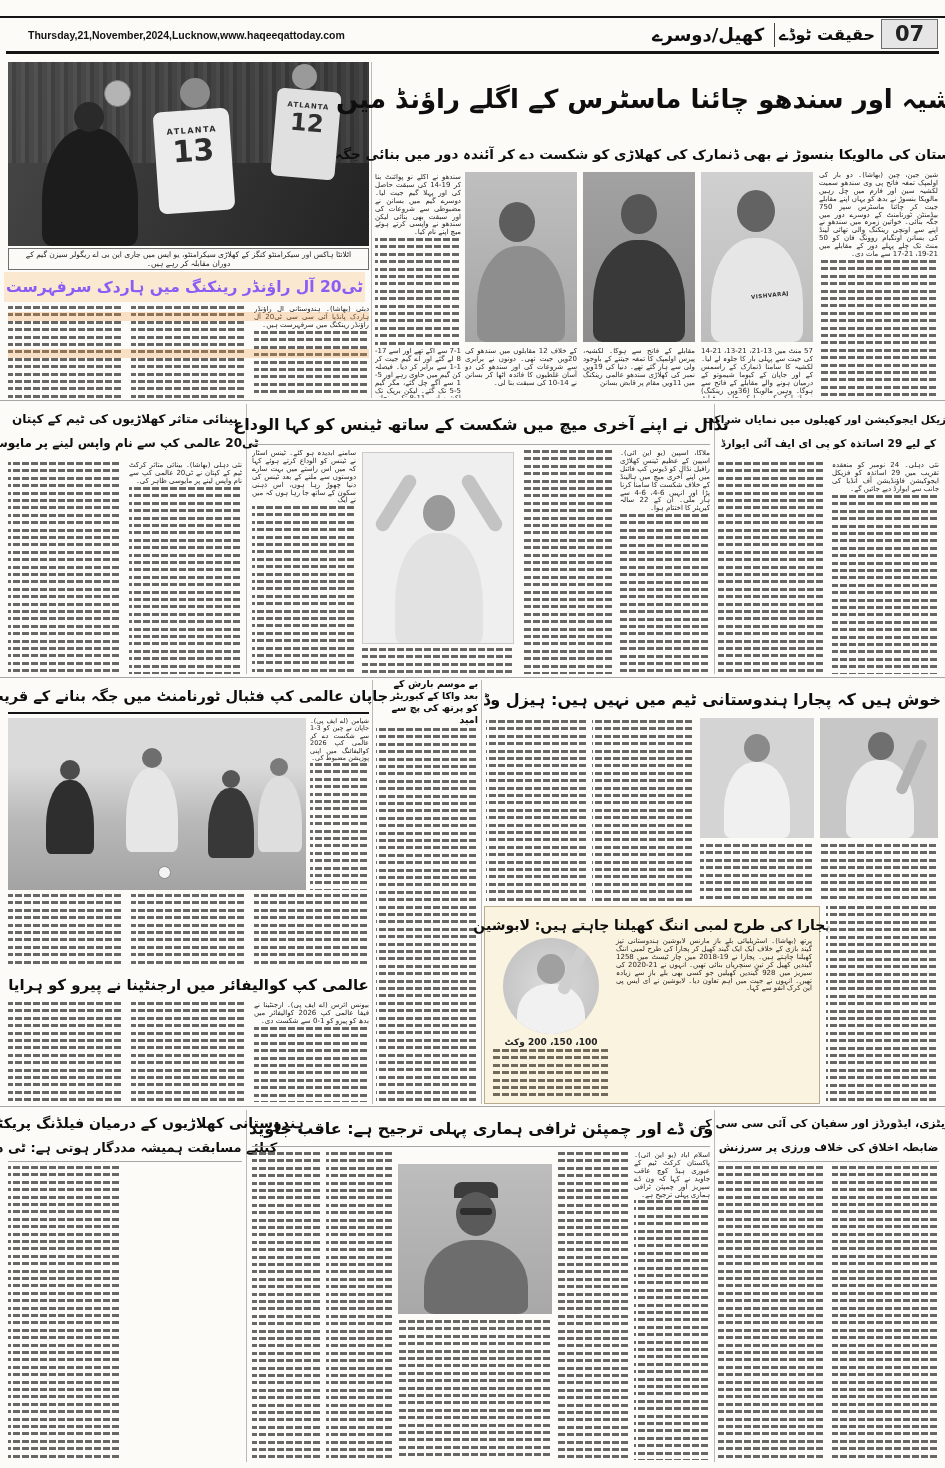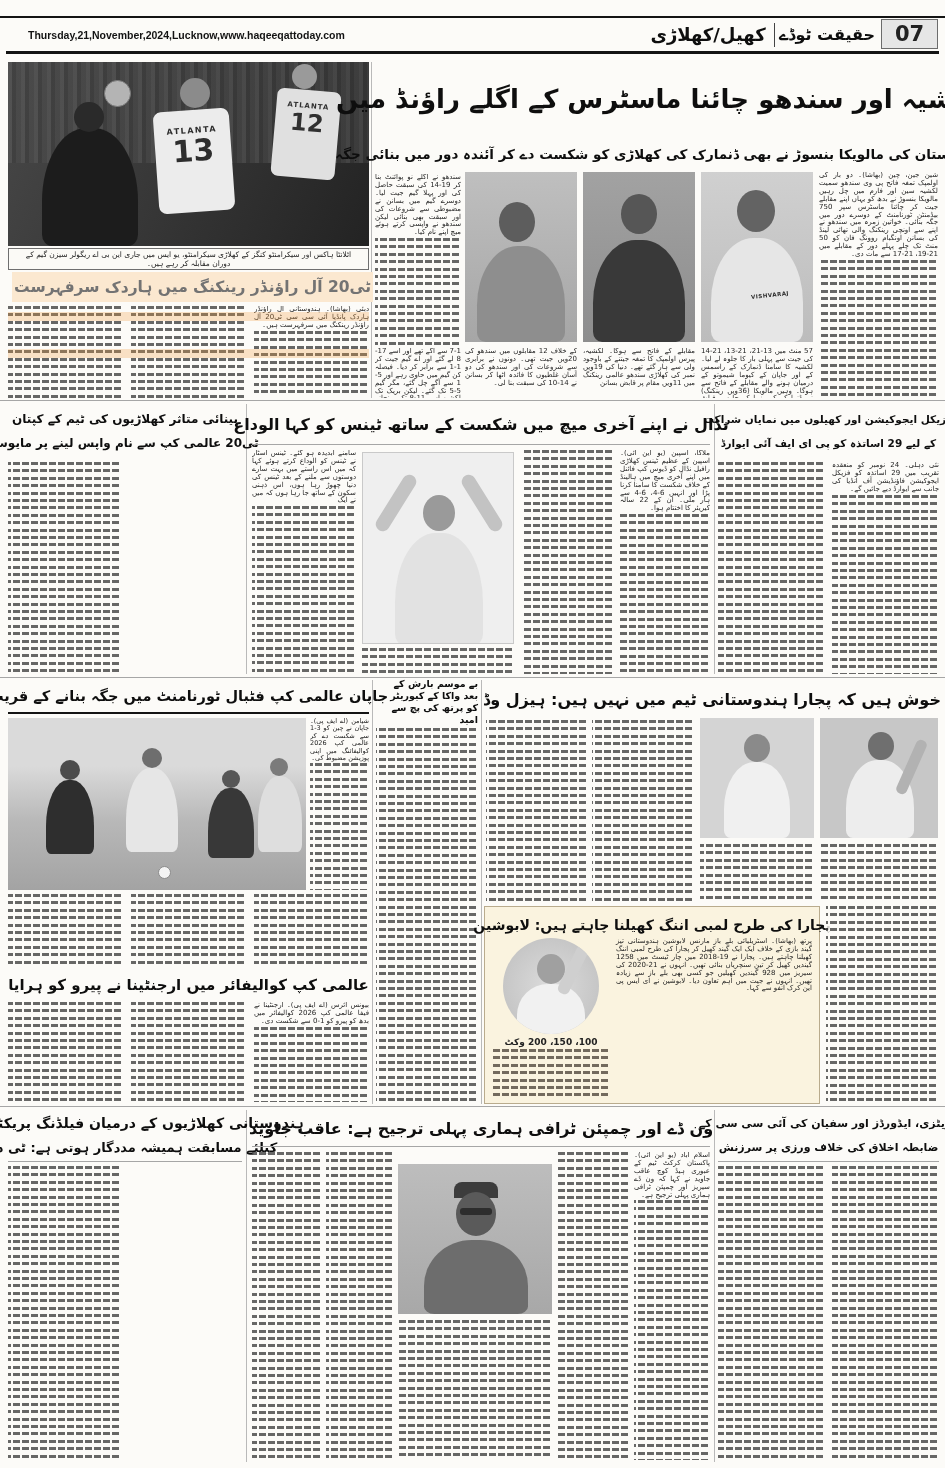--- a/index.html
+++ b/index.html
@@ -26,21 +26,21 @@
   .hd{position:absolute;border-radius:50%}
   .bd{position:absolute;border-radius:46% 46% 10% 10% / 62% 62% 10% 10%}
 </style>
 </head>
 <body>
 
 <div id="page">
 
   <div class="hr" style="left:0;top:16px;width:945px;height:2px"></div>
   <div style="position:absolute;left:28px;top:29px;font-size:10.5px;font-weight:bold;color:#131313;font-family:'Liberation Sans',sans-serif">Thursday,21,November,2024,Lucknow,www.haqeeqattoday.com</div>
-  <div class="head" style="left:645px;top:21px;width:126px;height:27px;font-size:18px">کھیل/کھلاڑی</div>
+  <div class="head" style="left:645px;top:21px;width:126px;height:27px;font-size:18px">کھیل/دوسرے</div>
   <div class="vr" style="left:774px;top:23px;height:24px;background:#444"></div>
   <div class="head" style="left:780px;top:21px;width:94px;height:27px;font-size:16px">حقیقت ٹوڈے</div>
   <div style="position:absolute;left:881px;top:19px;width:57px;height:30px;background:#e6e6e6;border:1px solid #6c6c6c;
               display:flex;align-items:center;justify-content:center;font-size:21px;font-weight:bold;color:#222">07</div>
   <div class="hr" style="left:6px;top:51px;width:933px;height:3px"></div>
 
   <div class="vr" style="left:371px;top:62px;height:336px"></div>
 
   <div class="photo" style="left:8px;top:62px;width:361px;height:184px;background:linear-gradient(115deg,#484848,#232323)">
     <div style="position:absolute;inset:0 0 45% 0;background:repeating-linear-gradient(90deg,#5b5b5b 0 4px,#3d3d3d 4px 8px,#4d4d4d 8px 13px);opacity:.55"></div>
@@ -53,21 +53,21 @@
       <div style="font-size:30px;font-weight:bold;line-height:32px">13</div>
     </div>
     <div class="hd" style="left:284px;top:2px;width:25px;height:25px;background:#9a9a9a"></div>
     <div style="position:absolute;left:266px;top:28px;width:64px;height:88px;background:#e0e0e0;border-radius:7px;transform:rotate(5deg);text-align:center;color:#303030">
       <div style="font-size:7px;font-weight:bold;letter-spacing:1px;margin-top:12px">ATLANTA</div>
       <div style="font-size:24px;font-weight:bold;line-height:26px">12</div>
     </div>
   </div>
   <div class="cap" style="left:8px;top:248px;width:361px;height:22px;border:1px solid #6f6f6f;background:#fbfaf6;padding:0 14px">اٹلانٹا ہاکس اور سیکرامنٹو کنگز کے کھلاڑی سیکرامنٹو، یو ایس میں جاری این بی اے ریگولر سیزن گیم کے دوران مقابلہ کر رہے ہیں۔</div>
 
-  <div class="head" style="left:12px;top:272px;width:361px;height:30px;font-size:15.5px;color:#737373;background:#fbe8d0">ٹی20 آل راؤنڈر رینکنگ میں ہاردک سرفہرست</div>
+  <div class="head" style="left:4px;top:272px;width:361px;height:30px;font-size:15.5px;color:#8b5cf6;background:#fbe8d0">ٹی20 آل راؤنڈر رینکنگ میں ہاردک سرفہرست</div>
 
   <div class="txt" style="left:254px;top:306px;width:115px;height:92px">
     <p class="lede">دبئی (بھاشا)۔ ہندوستانی آل راؤنڈر ہاردک پانڈیا آئی سی سی ٹی20 آل راؤنڈر رینکنگ میں سرفہرست ہیں۔</p>
     <div class="sim"></div>
   </div>
   <div class="txt" style="left:131px;top:306px;width:115px;height:92px">
       <div class="sim"></div>
     </div>
   <div class="txt" style="left:8px;top:306px;width:115px;height:92px">
       <div class="sim"></div>
@@ -112,20 +112,24 @@
   <div class="txt" style="left:701px;top:348px;width:112px;height:50px">
     <p class="lede">57 منٹ میں 13-21، 21-13، 21-14 کی جیت سے پہلی بار کا جلوہ لے لیا۔ لکشیہ کا سامنا ڈنمارک کے راسمس کے اور جاپان کے کیوما شیموتو کے درمیان ہونے والے مقابلے کے فاتح سے ہوگا۔ وہیں مالویکا (36ویں رینکنگ) نے ڈنمارک کی زمارک جارس فیلٹ (121ویں رینکنگ) پر 16-21، 23-21، 23-20 سے الٹ پھیر بھری جیت درج کی۔</p>
   </div>
 
   <div class="hrg" style="left:0;top:400px;width:945px;height:1px"></div>
   <div class="vr" style="left:246px;top:404px;height:270px"></div>
   <div class="vr" style="left:714px;top:404px;height:270px"></div>
 
   <div class="head" style="left:8px;top:408px;width:234px;height:22px;font-size:12px">بینائی متاثر کھلاڑیوں کی ٹیم کے کپتان</div>
   <div class="head" style="left:8px;top:432px;width:234px;height:22px;font-size:12px">ٹی20 عالمی کپ سے نام واپس لینے پر مایوس</div>
+  <div class="txt" style="left:129px;top:462px;width:113px;height:212px">
+    <p class="lede">نئی دہلی (بھاشا)۔ بینائی متاثر کرکٹ ٹیم کے کپتان نے ٹی20 عالمی کپ سے نام واپس لینے پر مایوسی ظاہر کی۔</p>
+    <div class="sim"></div>
+  </div>
   <div class="txt" style="left:8px;top:462px;width:113px;height:212px">
       <div class="sim"></div>
     </div>
 
   <div class="head" style="left:252px;top:406px;width:458px;height:36px;font-size:16px">نڈال نے اپنے آخری میچ میں شکست کے ساتھ ٹینس کو کہا الوداع</div>
   <div class="hrg" style="left:252px;top:444px;width:458px;height:1px"></div>
   <div class="photo" style="left:362px;top:452px;width:152px;height:192px;background:#efefef;border:1px solid #c9c9c9">
     <div class="hd" style="left:60px;top:42px;width:32px;height:36px;background:#9a9a9a"></div>
     <div style="position:absolute;left:26px;top:18px;width:14px;height:64px;background:#c3c3c3;border-radius:7px;transform:rotate(32deg)"></div>
     <div style="position:absolute;left:112px;top:18px;width:14px;height:64px;background:#c3c3c3;border-radius:7px;transform:rotate(-32deg)"></div>

